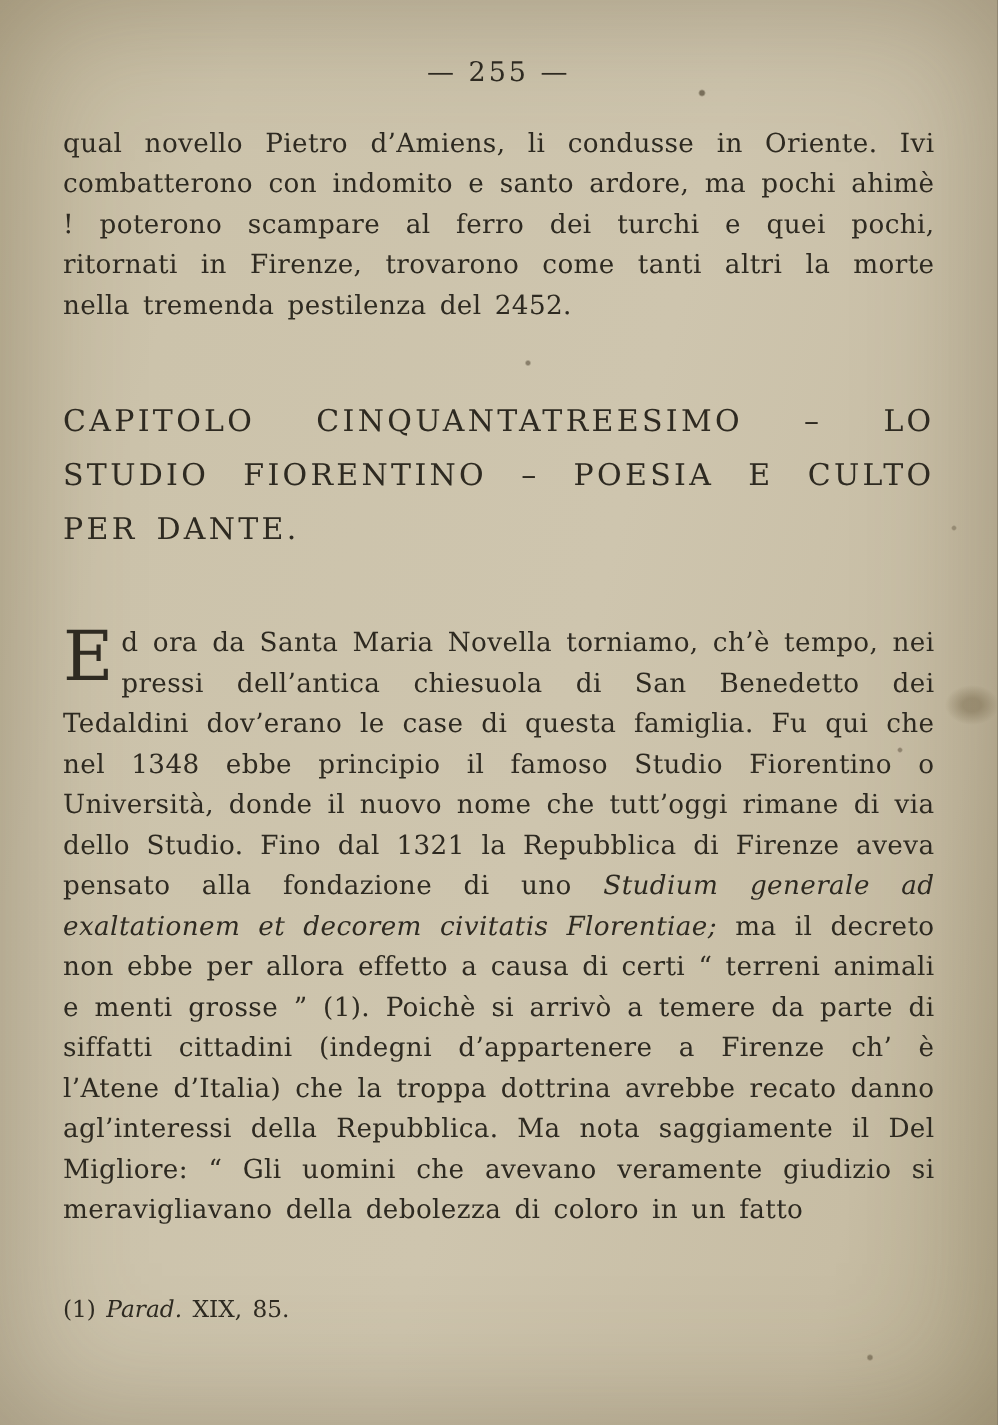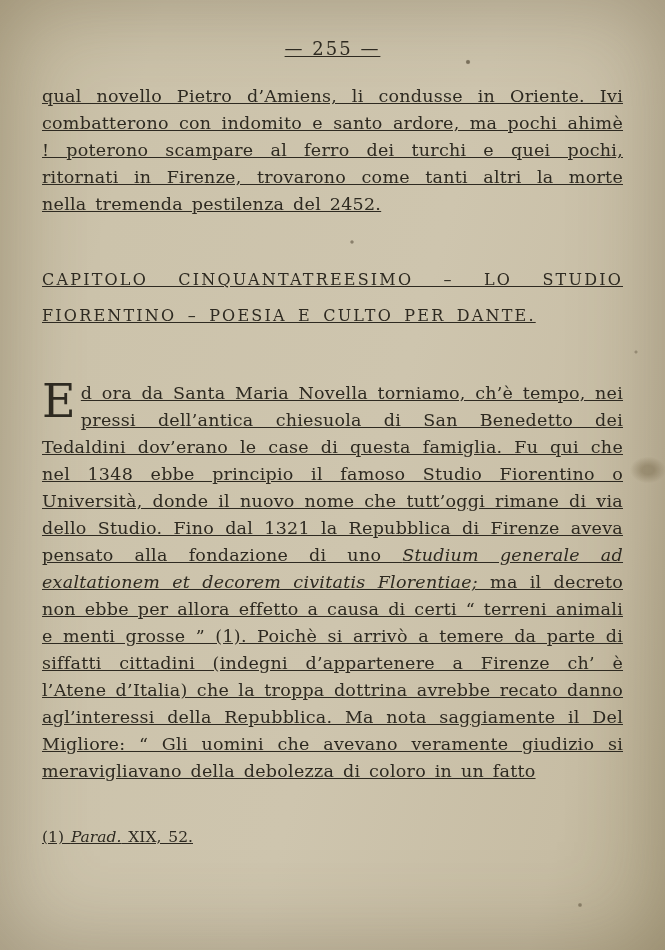--- a/index.html
+++ b/index.html
@@ -19,39 +19,38 @@
     font-family: "DejaVu Serif", "Liberation Serif", serif;
     background-image:
       radial-gradient(circle at 468px 62px, rgba(55,44,26,.55) 1.4px, rgba(55,44,26,0) 2.6px),
       radial-gradient(circle at 352px 242px, rgba(55,44,26,.45) 1.1px, rgba(55,44,26,0) 2.2px),
       radial-gradient(circle at 600px 500px, rgba(55,44,26,.38) 1px, rgba(55,44,26,0) 2px),
       radial-gradient(circle at 636px 352px, rgba(55,44,26,.3) 1px, rgba(55,44,26,0) 2px),
       radial-gradient(circle at 580px 905px, rgba(55,44,26,.4) 1.2px, rgba(55,44,26,0) 2.4px),
       radial-gradient(ellipse at 648px 470px, rgba(96,80,48,.35) 6px, rgba(96,80,48,0) 18px),
       linear-gradient(105deg, #c4ba9f 0%, #ccc3ab 18%, #cec5ae 55%, #c7bda4 85%, #bab093 100%);
     box-shadow: inset 0 0 90px rgba(88,72,42,.38);
-    text-decoration: underline;
   }
   .page-number {
     text-align: center;
     font-size: 18px;
     letter-spacing: 2px;
     margin: 0 0 24px 0;
   }
   .para {
     margin: 0;
     font-size: 17.5px;
     line-height: 27px;
     text-align: justify;
     word-spacing: 3px;
     letter-spacing: .25px;
   }
   .chapter-heading {
     margin: 44px 0 0 0;
-    font-size: 16px;
+    font-size: 20px;
     font-weight: normal;
     line-height: 36px;
     letter-spacing: 2.2px;
     word-spacing: 4px;
     text-align: justify;
   }
   .body-para {
     margin-top: 46px;
   }
   .dropcap {
@@ -74,15 +73,15 @@
 <div class="page">
 
   <div class="page-number">— 255 —</div>
 
   <p class="para">qual novello Pietro d’Amiens, li condusse in Oriente. Ivi combatterono con indomito e santo ardore, ma pochi ahimè ! poterono scampare al ferro dei turchi e quei pochi, ritornati in Firenze, trovarono come tanti altri la morte nella tremenda pestilenza del 2452.</p>
 
   <h1 class="chapter-heading">CAPITOLO CINQUANTATREESIMO – LO STUDIO FIORENTINO – POESIA E CULTO PER DANTE.</h1>
 
   <p class="para body-para"><span class="dropcap">E</span><span>d ora da Santa Maria Novella torniamo, ch’è tempo, nei pressi dell’antica chiesuola di San Benedetto dei Tedaldini dov’erano le case di questa famiglia. Fu qui che nel 1348 ebbe principio il famoso Studio Fiorentino o Università, donde il nuovo nome che tutt’oggi rimane di via dello Studio. Fino dal 1321 la Repubblica di Firenze aveva pensato alla fondazione di uno </span><span class="italic">Studium generale ad exaltationem et decorem civitatis Florentiae;</span><span> ma il decreto non ebbe per allora effetto a causa di certi “ terreni animali e menti grosse ” (1). Poichè si arrivò a temere da parte di siffatti cittadini (indegni d’appartenere a Firenze ch’ è l’Atene d’Italia) che la troppa dottrina avrebbe recato danno agl’interessi della Repubblica. Ma nota saggiamente il Del Migliore: “ Gli uomini che avevano veramente giudizio si meravigliavano della debolezza di coloro in un fatto</span></p>
 
-  <p class="footnote"><span>(1) </span><span class="italic">Parad.</span><span> XIX, 52.</span></p>
+  <p class="footnote"><span>(1) </span><span class="italic">Parad.</span><span> XIX, 85.</span></p>
 
 </div>
 
 </body></html>

